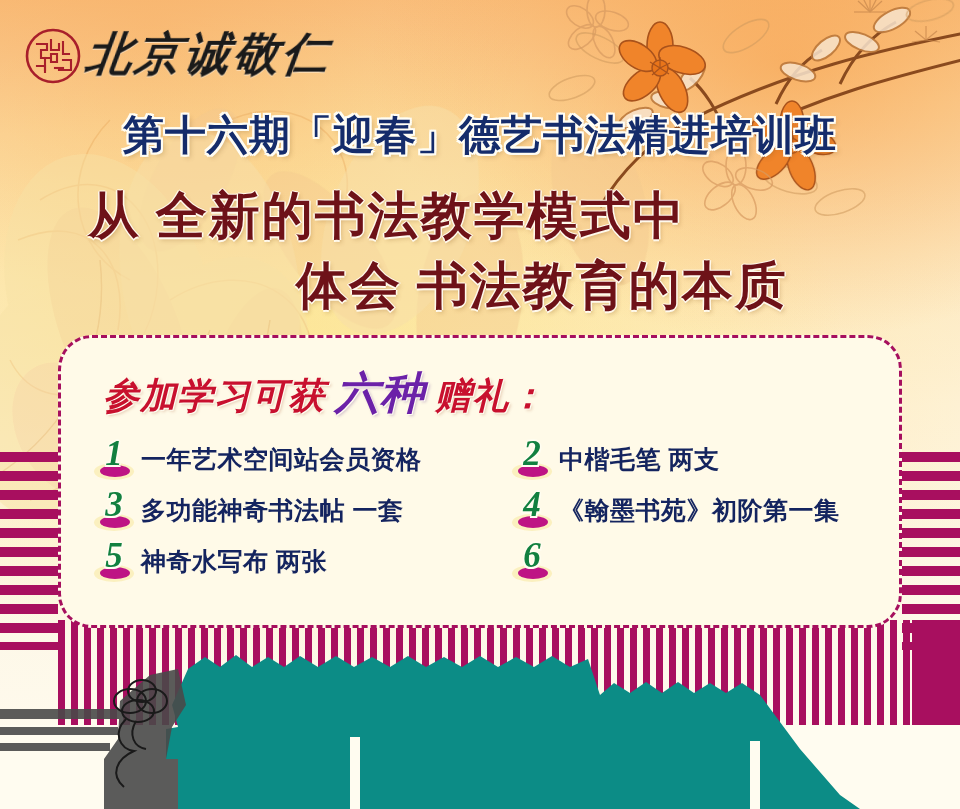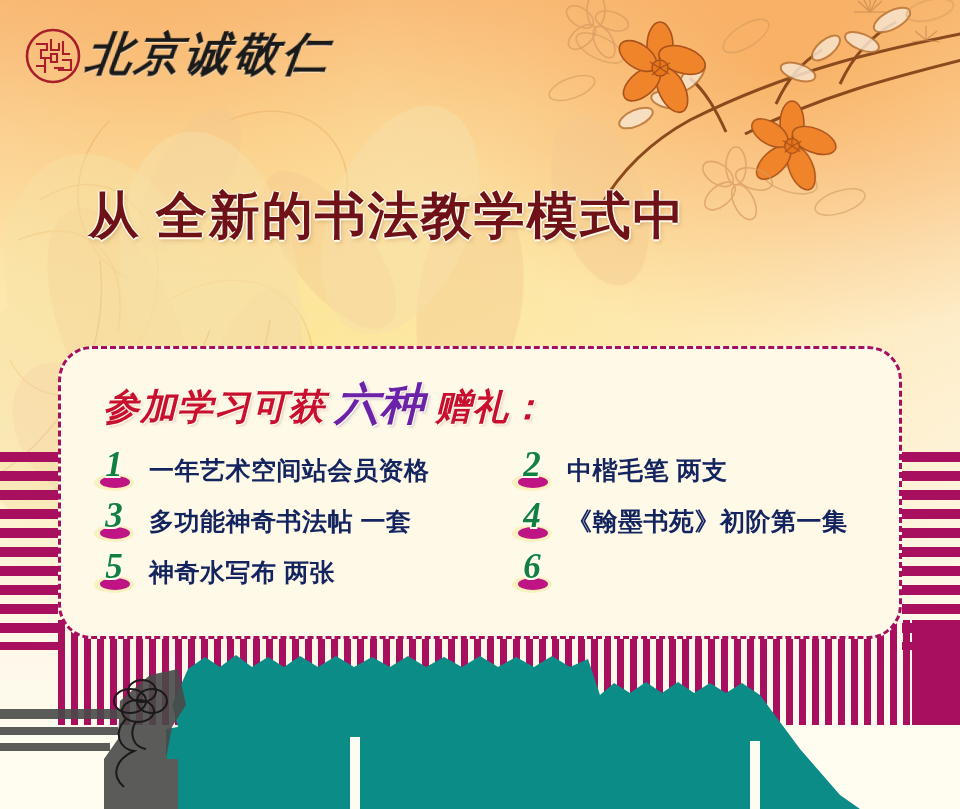--- a/index.html
+++ b/index.html
@@ -72,21 +72,21 @@
       1.5px 0 0 #FFF9EC, -1.5px 0 0 #FFF9EC, 0 1.5px 0 #FFF9EC, 0 -1.5px 0 #FFF9EC,
       2px 3px 4px rgba(150,100,40,.30);
     white-space: nowrap;
   }
   .tagline-1 { left: 88px;  top: 182px; }
   .tagline-2 { left: 296px; top: 252px; }
 
   
   .gift-card {
     position: absolute;
-    left: 58px; top: 346px;
+    left: 58px; top: 335px;
     width: 844px; height: 293px;
     background: #FFFAE8;
     border: 3px dashed #A60F5E;
     border-radius: 34px;
     z-index: 4;
     padding-left: 8px;
   }
   .gift-heading {
     position: absolute; left: 42px; top: 26px;
     font-family: "Liberation Serif", "DejaVu Serif", serif;
@@ -121,21 +121,21 @@
     position: absolute; left: 0; right: 0; top: -4px;
     text-align: center;
     font-family: "Liberation Serif", "DejaVu Serif", serif;
     font-size: 35px; font-weight: 700; font-style: italic;
     color: #128040;
     text-shadow:
       1.6px 0 0 #FFFDF0, -1.6px 0 0 #FFFDF0, 0 1.6px 0 #FFFDF0, 0 -1.6px 0 #FFFDF0,
       1.6px 1.6px 0 #FFFDF0, -1.6px 1.6px 0 #FFFDF0;
   }
   .gift-label {
-    margin-left: 12px;
+    margin-left: 4px;
     font-family: "Liberation Sans", "DejaVu Sans", sans-serif;
     font-size: 25px; font-weight: 700;
     color: #14245F;
     letter-spacing: .5px;
     white-space: nowrap;
   }
 
   
   .stripes-h {
     position: absolute; top: 452px; height: 198px; width: 58px;
@@ -316,22 +316,24 @@
       <path d="M26 26 h6 v8 h-6 z"></path>
       <path d="M38 14 v12 h6"></path>
       <path d="M38 32 h8 v10 h-12"></path>
       <path d="M20 30 v12"></path>
       <path d="M30 40 h8"></path>
     </g>
   </svg>
 
   <div class="brand">北京诚敬仁</div>
 
+  <div class="title-main">第十六期「迎春」德艺书法精进培训班</div>
 
   <div class="tagline tagline-1">从  全新的书法教学模式中</div>
+  <div class="tagline tagline-2">体会  书法教育的本质</div>
 
   <div class="stripes-h left"></div>
   <div class="stripes-h right"></div>
   <div class="stripes-v"></div>
   <div class="stripes-solid-r"></div>
 
   <div class="gift-card">
     <div class="gift-heading">
       <span class="red">参加学习可获</span>
       <span class="purple">六种</span>

